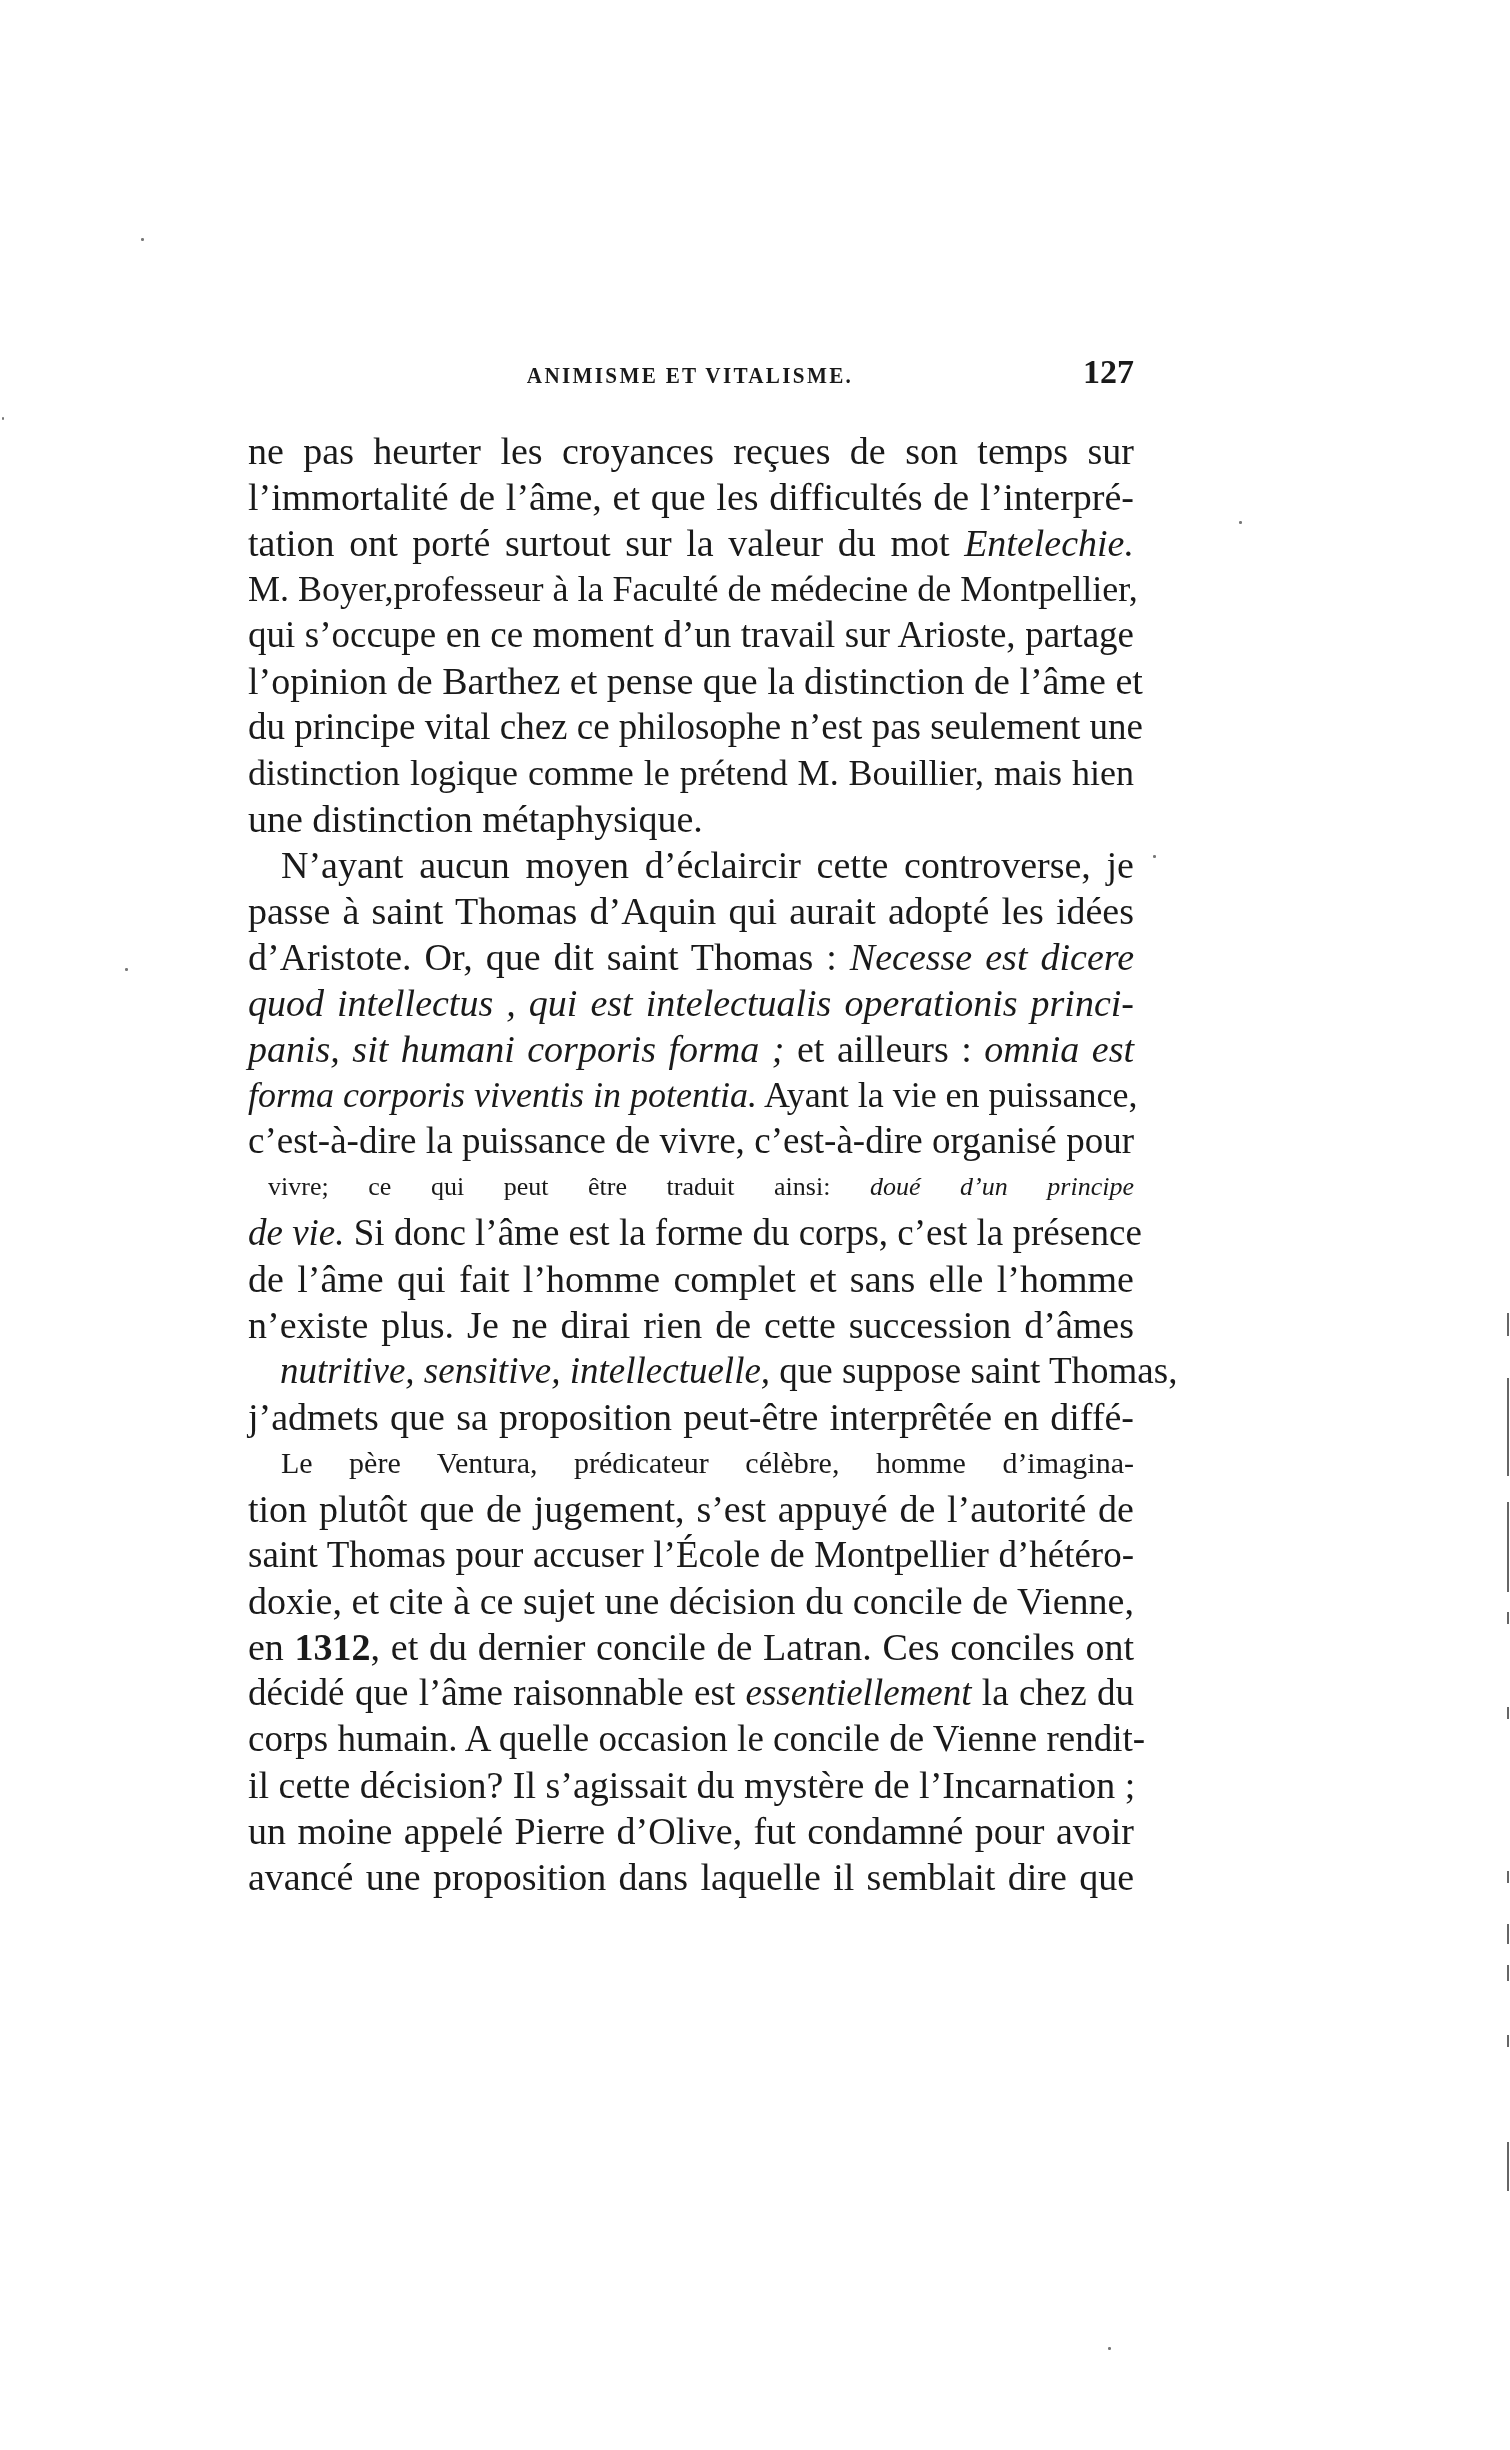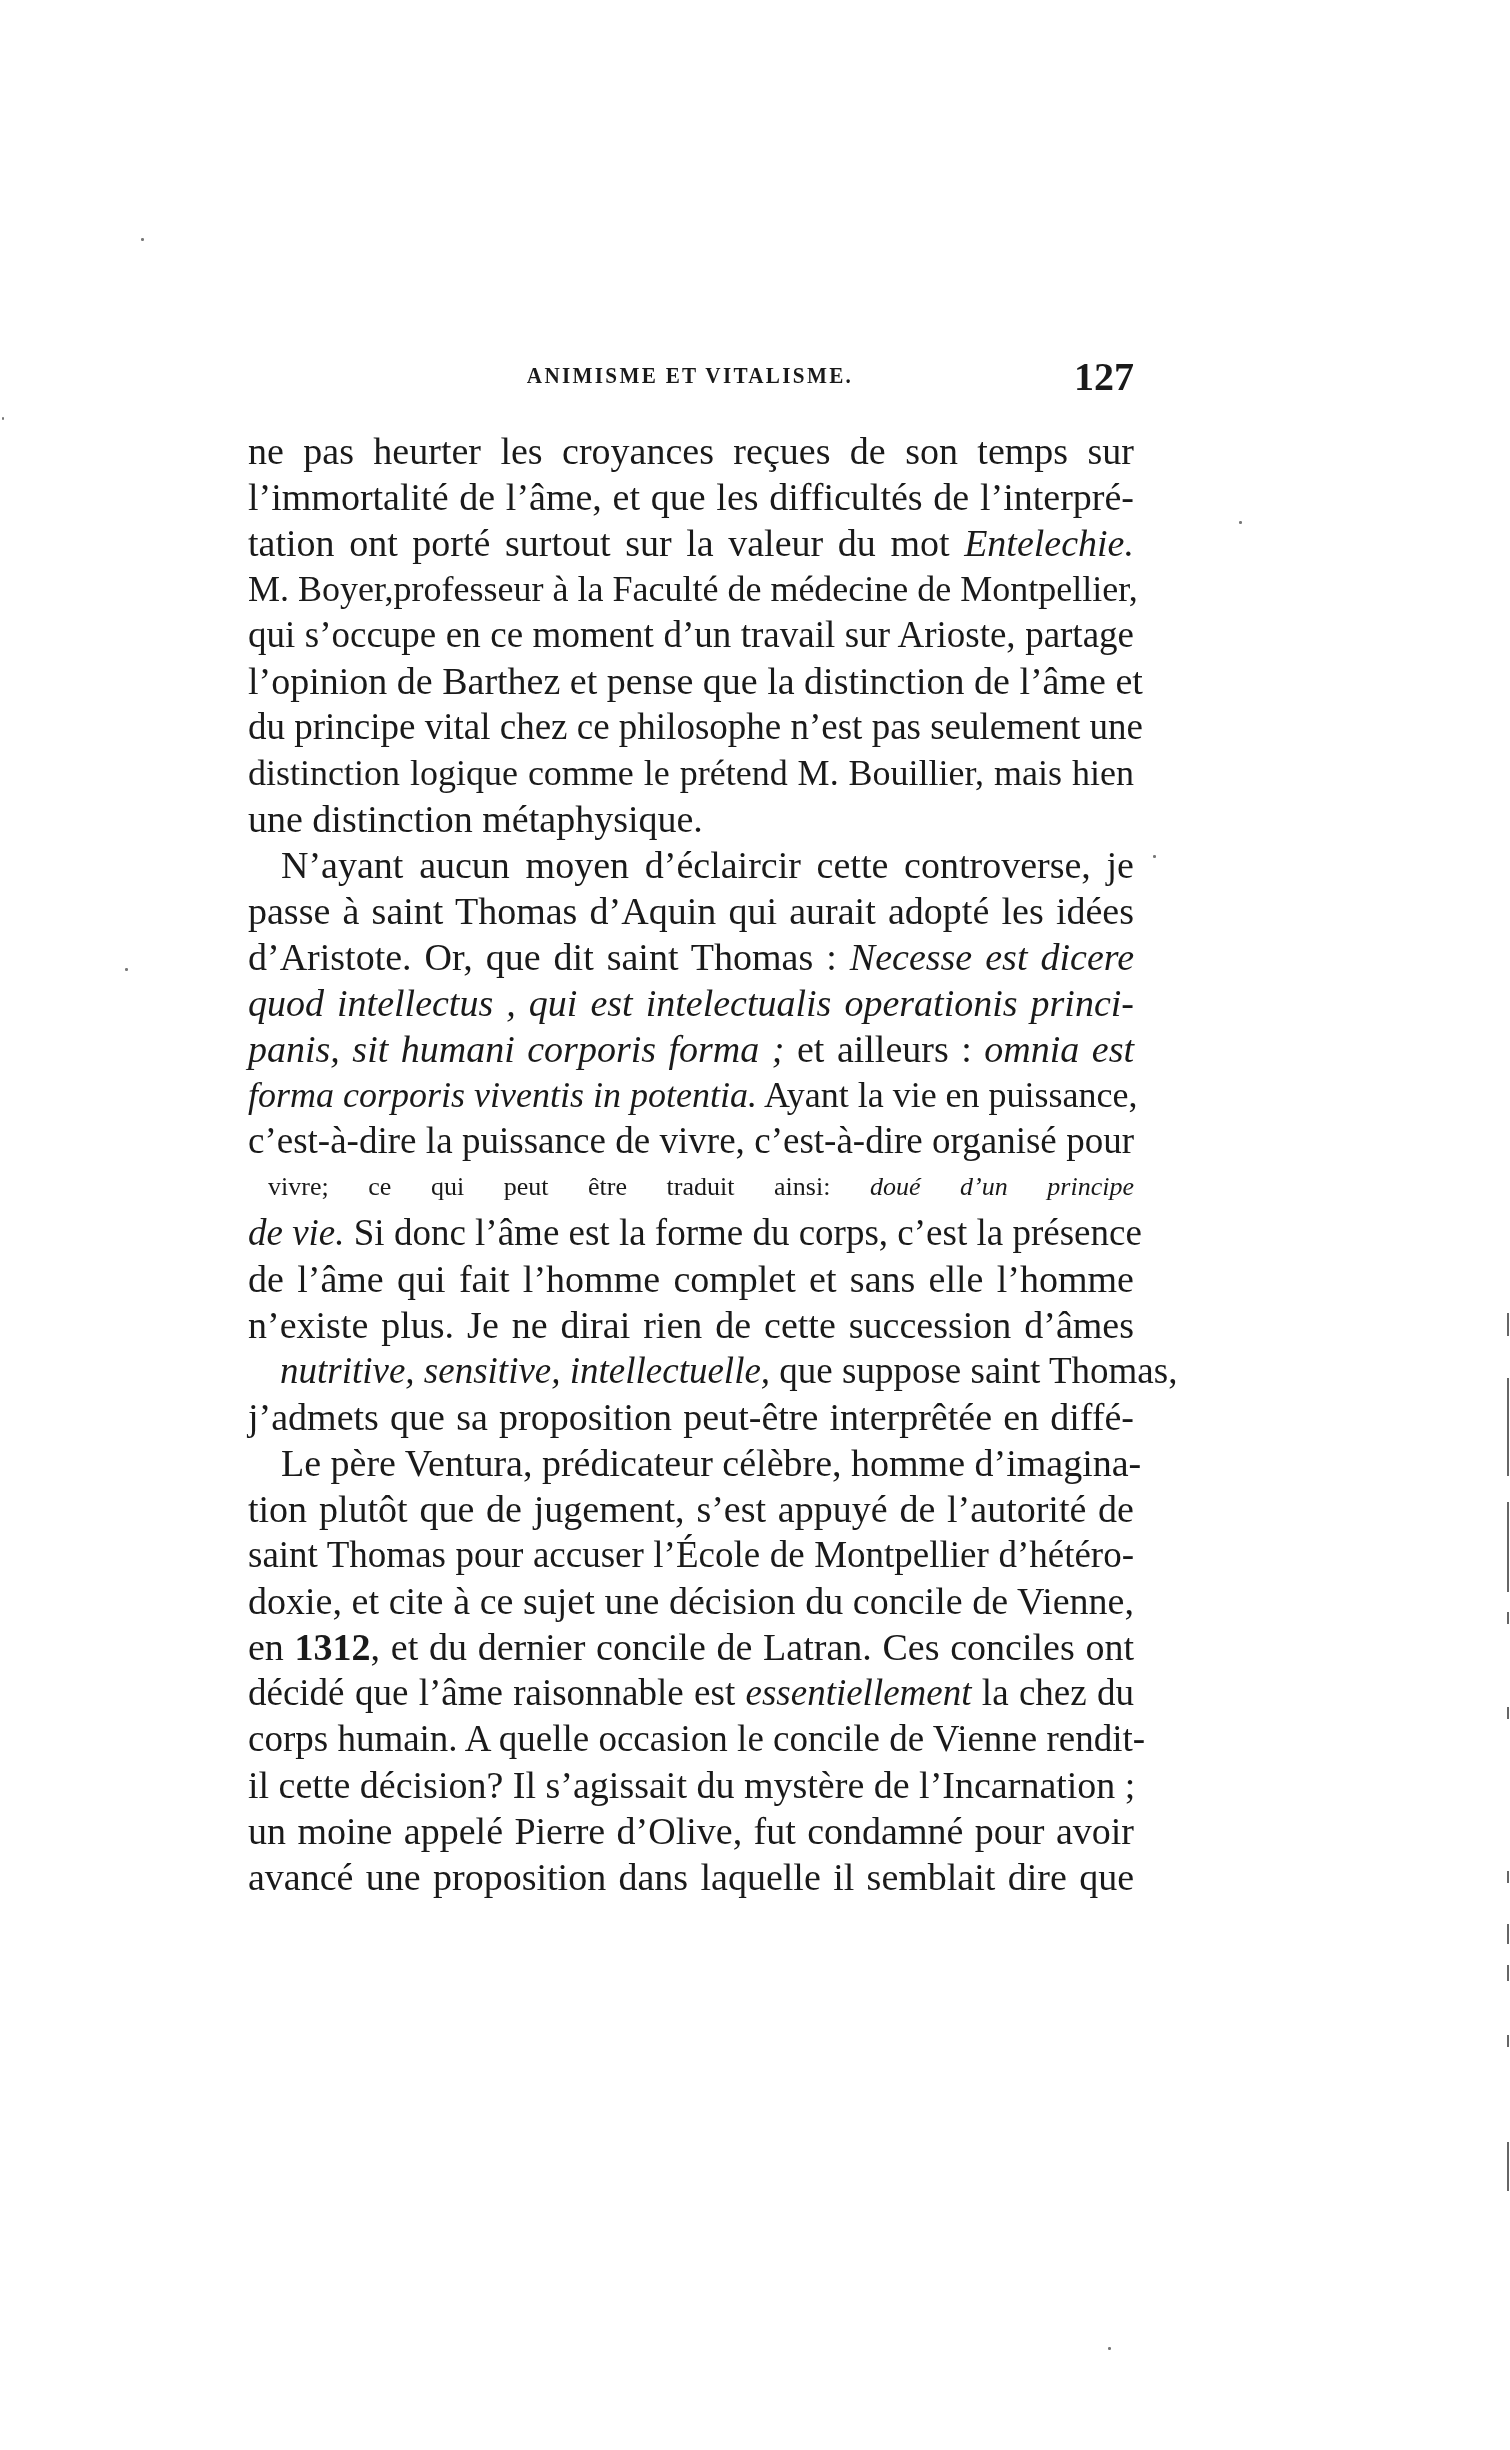--- a/index.html
+++ b/index.html
@@ -11,21 +11,21 @@
   .page { position: absolute; left: 0; top: 0; width: 1511px; height: 2450px; }
   .running-head {
     position: absolute; left: 246px; top: 353px; width: 888px; height: 41px;
   }
   .running-title {
     position: absolute; left: 0; right: 0; text-align: center;
     font-size: 23px; letter-spacing: 2.5px; font-weight: bold; top: 9.8px;
     transform: scaleX(0.92);
   }
   .page-number {
-    position: absolute; right: 0; top: 0; font-size: 40px; font-weight: bold; text-align: right;
+    position: absolute; right: 0; top: 0; font-size: 34px; font-weight: bold; text-align: right;
   }
   .body-text {
     position: absolute; left: 248px; top: 428px; width: 886px;
   }
   .line {
     height: 46px; line-height: 46px; font-size: 38px;
     white-space: nowrap; text-align: justify; text-align-last: justify;
     overflow: visible;
   }
   .line.last { text-align-last: left; }
@@ -61,21 +61,21 @@
       <div class="line" style="white-space: nowrap; word-spacing: 0px;"><span class="seg it">quod intellectus , qui est intelectualis operationis princi-</span></div>
       <div class="line" style="white-space: nowrap; word-spacing: 0px;"><span class="seg it">panis, sit humani corporis forma ;</span><span class="seg"> et ailleurs : </span><span class="seg it">omnia est</span></div>
       <div class="line" style="white-space: nowrap; font-size: 36px;"><span class="seg it">forma corporis viventis in potentia.</span><span class="seg"> Ayant la vie en puissance,</span></div>
       <div class="line" style="white-space: nowrap; font-size: 37px;"><span class="seg">c’est-à-dire la puissance de vivre, c’est-à-dire organisé pour</span></div>
       <div class="line" style="white-space: nowrap; font-size: 26px; margin-left: 20px;"><span class="seg">vivre; ce qui peut être traduit ainsi: </span><span class="seg it">doué d’un principe</span></div>
       <div class="line" style="white-space: nowrap; font-size: 37px;"><span class="seg it">de vie.</span><span class="seg"> Si donc l’âme est la forme du corps, c’est la présence</span></div>
       <div class="line" style="white-space: nowrap; word-spacing: 0px;"><span class="seg">de l’âme qui fait l’homme complet et sans elle l’homme</span></div>
       <div class="line" style="white-space: nowrap; word-spacing: 0px;"><span class="seg">n’existe plus. Je ne dirai rien de cette succession d’âmes</span></div>
       <div class="line" style="white-space: nowrap; font-size: 37px; margin-left: 32px;"><span class="seg it">nutritive, sensitive, intellectuelle,</span><span class="seg"> que suppose saint Thomas,</span></div>
       <div class="line" style="white-space: nowrap; word-spacing: 0px;"><span class="seg">j’admets que sa proposition peut-être interprêtée en diffé-</span></div>
-      <div class="line indent" style="white-space: nowrap; font-size: 38px;"><span class="seg">Le père Ventura, prédicateur célèbre, homme d’imagina-</span></div>
+      <div class="line indent" style="white-space: nowrap; font-size: 30px;"><span class="seg">Le père Ventura, prédicateur célèbre, homme d’imagina-</span></div>
       <div class="line" style="white-space: nowrap; word-spacing: 0px;"><span class="seg">tion plutôt que de jugement, s’est appuyé de l’autorité de</span></div>
       <div class="line" style="white-space: nowrap; font-size: 37px;"><span class="seg">saint Thomas pour accuser l’École de Montpellier d’hétéro-</span></div>
       <div class="line" style="white-space: nowrap; word-spacing: 0px;"><span class="seg">doxie, et cite à ce sujet une décision du concile de Vienne,</span></div>
       <div class="line" style="white-space: nowrap; word-spacing: 0px;"><span class="seg">en </span><span class="seg b">1312</span><span class="seg">, et du dernier concile de Latran. Ces conciles ont</span></div>
       <div class="line" style="white-space: nowrap; font-size: 37px;"><span class="seg">décidé que l’âme raisonnable est </span><span class="seg it">essentiellement</span><span class="seg"> la chez du</span></div>
       <div class="line" style="white-space: nowrap; font-size: 37px;"><span class="seg">corps humain. A quelle occasion le concile de Vienne rendit-</span></div>
       <div class="line" style="white-space: nowrap; word-spacing: 0px;"><span class="seg">il cette décision? Il s’agissait du mystère de l’Incarnation ;</span></div>
       <div class="line" style="white-space: nowrap; word-spacing: 0px;"><span class="seg">un moine appelé Pierre d’Olive, fut condamné pour avoir</span></div>
       <div class="line" style="white-space: nowrap; word-spacing: 0px;"><span class="seg">avancé une proposition dans laquelle il semblait dire que</span></div>
     </div>

